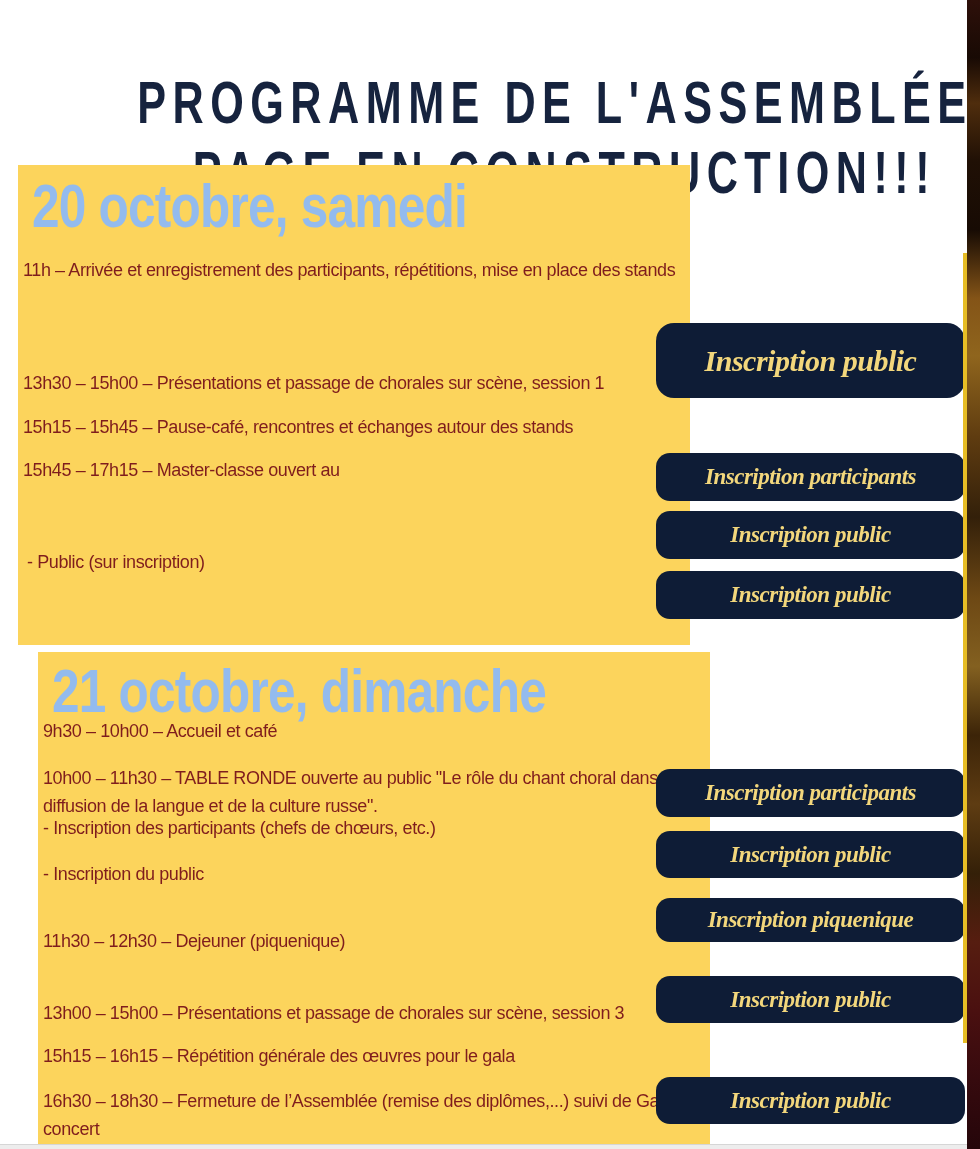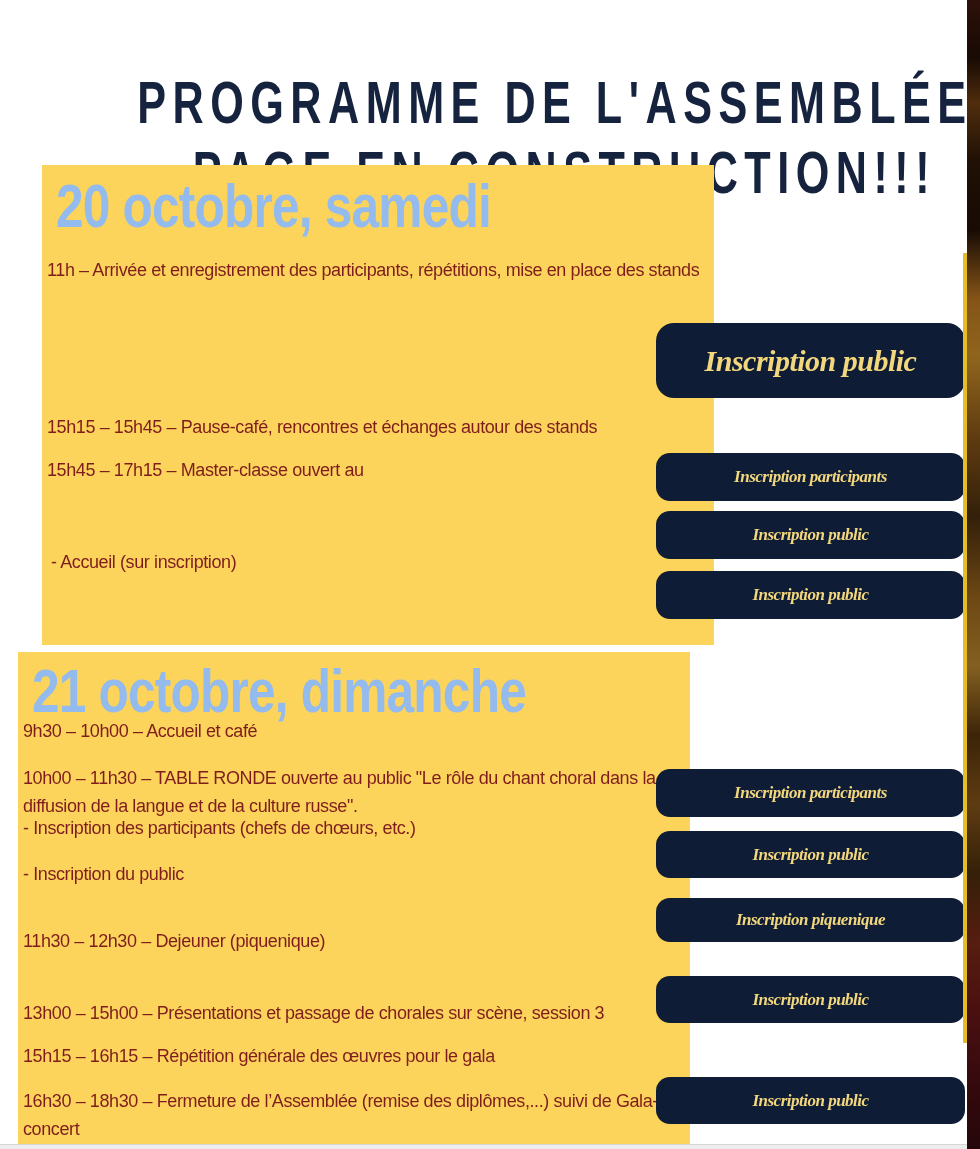--- a/index.html
+++ b/index.html
@@ -6,38 +6,38 @@
   .page{position:relative;width:980px;height:1149px;background:#ffffff;overflow:hidden;
         font-family:"Liberation Sans",sans-serif;}
 
   
   .title{position:absolute;top:22px;left:0;width:980px;text-align:center;color:#16233e;margin-top:46px;}
   .title-line{font-weight:bold;font-size:60px;line-height:70px;letter-spacing:9px;
               transform:scaleX(0.72);transform-origin:50% 50%;white-space:nowrap;}
 
   
   .panel{position:absolute;left:18px;width:672px;background:#fcd45c;}
-  .panel1{top:165px;height:480px;margin-left:24px;}
-  .panel2{top:652px;height:493px;}
+  .panel1{top:165px;height:480px;}
+  .panel2{top:652px;height:493px;margin-left:20px;}
   .day-heading{position:absolute;left:14px;margin:0;color:#93bbee;font-size:62px;font-weight:bold;
                letter-spacing:-1px;line-height:56px;transform:scaleX(0.8);transform-origin:0 50%;
                white-space:nowrap;}
   .panel1 .day-heading{top:13px;}
   .panel2 .day-heading{top:11px;}
   .item{position:absolute;left:5px;width:654px;margin:0;color:#7f1d1d;font-weight:normal;
         font-size:18px;line-height:28px;letter-spacing:-0.4px;}
 
   
   .note{position:absolute;top:170px;left:696px;width:268px;text-align:center;color:#16233e;
         font-weight:bold;font-size:17.5px;line-height:28.5px;}
 
   
   .btn{position:absolute;left:656px;width:309px;background:#0e1c36;border-radius:14px;
        color:#f3d77c;font-family:"Liberation Serif",serif;font-style:italic;font-weight:bold;
-       font-size:17px;display:flex;align-items:center;justify-content:center;
+       font-size:23px;display:flex;align-items:center;justify-content:center;
        text-decoration:none;letter-spacing:-0.5px;white-space:nowrap;cursor:pointer;}
   .btn-lg{border-radius:18px;font-size:30px;}
 
   
   .photo-strip{position:absolute;left:967px;top:0;width:13px;height:1149px;
     background:linear-gradient(180deg,
       #2e100a 0%, #180a04 5%, #4f2d0d 9%, #201005 14%, #170b04 20%,
       #845417 26%, #8f651d 31%, #5f3c10 38%, #33200a 45%, #6d4814 52%,
       #836020 58%, #3c2408 64%, #5e3c12 70%, #342008 76%, #561d10 82%,
       #4a1010 88%, #360a0e 94%, #25060a 100%);z-index:3;}
@@ -51,23 +51,24 @@
 <div class="page">
 
   <div class="title">
     <div class="title-line">PROGRAMME DE L'ASSEMBLÉE</div>
     <div class="title-line">...PAGE EN CONSTRUCTION!!!</div>
   </div>
 
   <section class="panel panel1">
     <h2 class="day-heading">20 octobre, samedi</h2>
     <p class="item" style="top:91px">11h – Arrivée et enregistrement des participants, répétitions, mise en place des stands</p>
+    <p class="item" style="top:204px">13h30 – 15h00 – Présentations et passage de chorales sur scène, session 1</p>
     <p class="item" style="top:248px">15h15 – 15h45 – Pause-café, rencontres et échanges autour des stands</p>
     <p class="item" style="top:291px">15h45 – 17h15 – Master-classe ouvert au</p>
-    <p class="item" style="top:383px;left:9px">- Accueil (sur inscription)</p>
+    <p class="item" style="top:383px;left:9px">- Public (sur inscription)</p>
   </section>
 
   <section class="panel panel2">
     <h2 class="day-heading">21 octobre, dimanche</h2>
     <p class="item" style="top:65px">9h30 – 10h00 – Accueil et café</p>
     <p class="item" style="top:112px">10h00 – 11h30 – TABLE RONDE ouverte au public "Le rôle du chant choral dans la diffusion de la langue et de la culture russe".</p>
     <p class="item" style="top:162px">- Inscription des participants (chefs de chœurs, etc.)</p>
     <p class="item" style="top:208px">- Inscription du public</p>
     <p class="item" style="top:275px">11h30 – 12h30 – Dejeuner (piquenique)</p>
     <p class="item" style="top:347px">13h00 – 15h00 – Présentations et passage de chorales sur scène, session 3</p>

